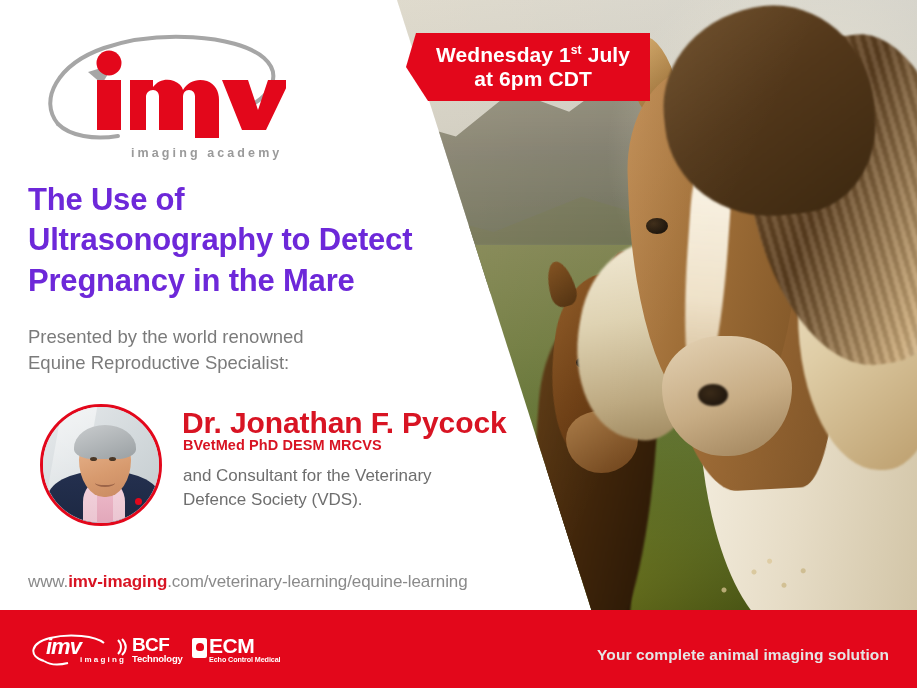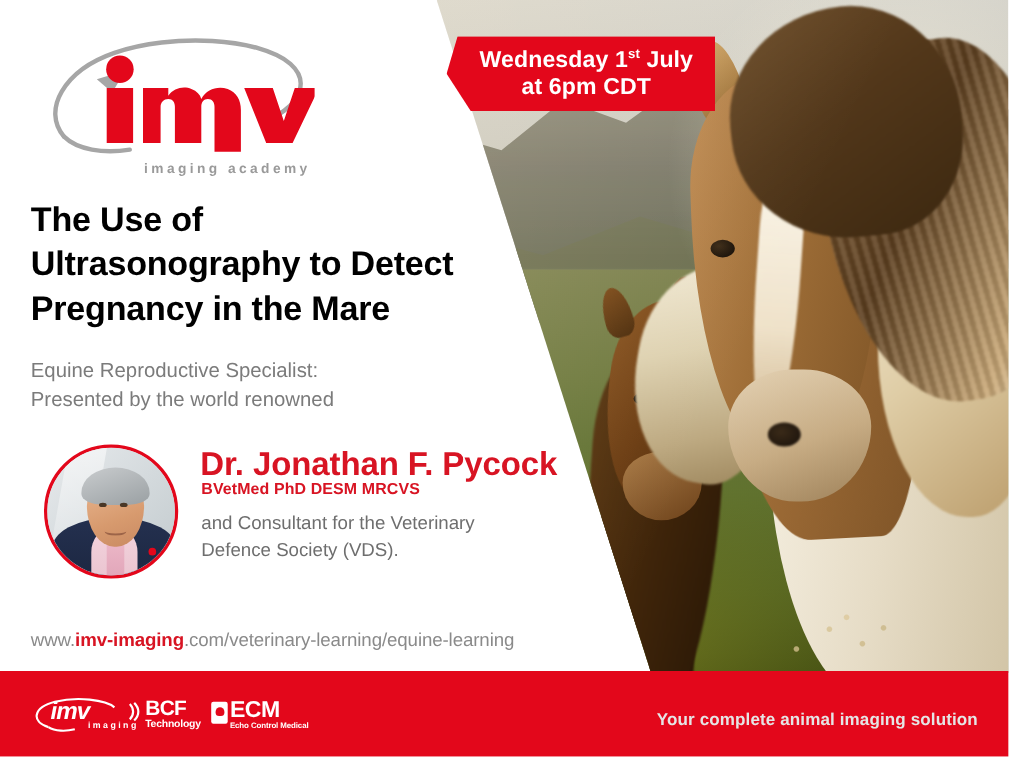--- a/index.html
+++ b/index.html
@@ -194,21 +194,21 @@
   .logo{ position:absolute; left:36px; top:28px; width:250px; height:120px; }
   .logo svg{ position:absolute; left:0; top:0; }
   .logo-sub{
     position:absolute; left:95px; top:118px;
     color:#9a9a9a; font-size:12.5px; letter-spacing:3.1px; font-weight:bold;text-align:right;
   }
 
   
   .title{
     position:absolute; left:28px; top:180px; width:430px;
-    color:#000000; font-size:31px; font-weight:bold; line-height:1.3; letter-spacing:-.2px;
+    color:#6d28d9; font-size:31px; font-weight:bold; line-height:1.3; letter-spacing:-.2px;
   }
   .presented{
     position:absolute; left:28px; top:324px; width:400px;
     color:#7b7b7b; font-size:18.5px; line-height:1.42;
   }
   .speaker-photo{
     position:absolute; left:40px; top:404px; width:122px; height:122px;
     border-radius:50%; border:3px solid #e3071b; overflow:hidden;
     background:linear-gradient(150deg,#dfe3e6,#cfd6da);
   }
@@ -367,22 +367,22 @@
     <div class="logo-sub">imaging academy</div>
   </div>
 
   <div class="title">
     <div>The Use of</div>
     <div>Ultrasonography to Detect</div>
     <div>Pregnancy in the Mare</div>
   </div>
 
   <div class="presented">
+    <div>Presented by the world renowned</div>
     <div>Equine Reproductive Specialist:</div>
-    <div>Presented by the world renowned</div>
   </div>
 
   <div class="speaker-photo">
     <div class="sp-bg"></div>
     <div class="sp-suit"></div>
     <div class="sp-shirt"></div>
     <div class="sp-tie"></div>
     <div class="sp-neck"></div>
     <div class="sp-face"></div>
     <div class="sp-hair"></div>

